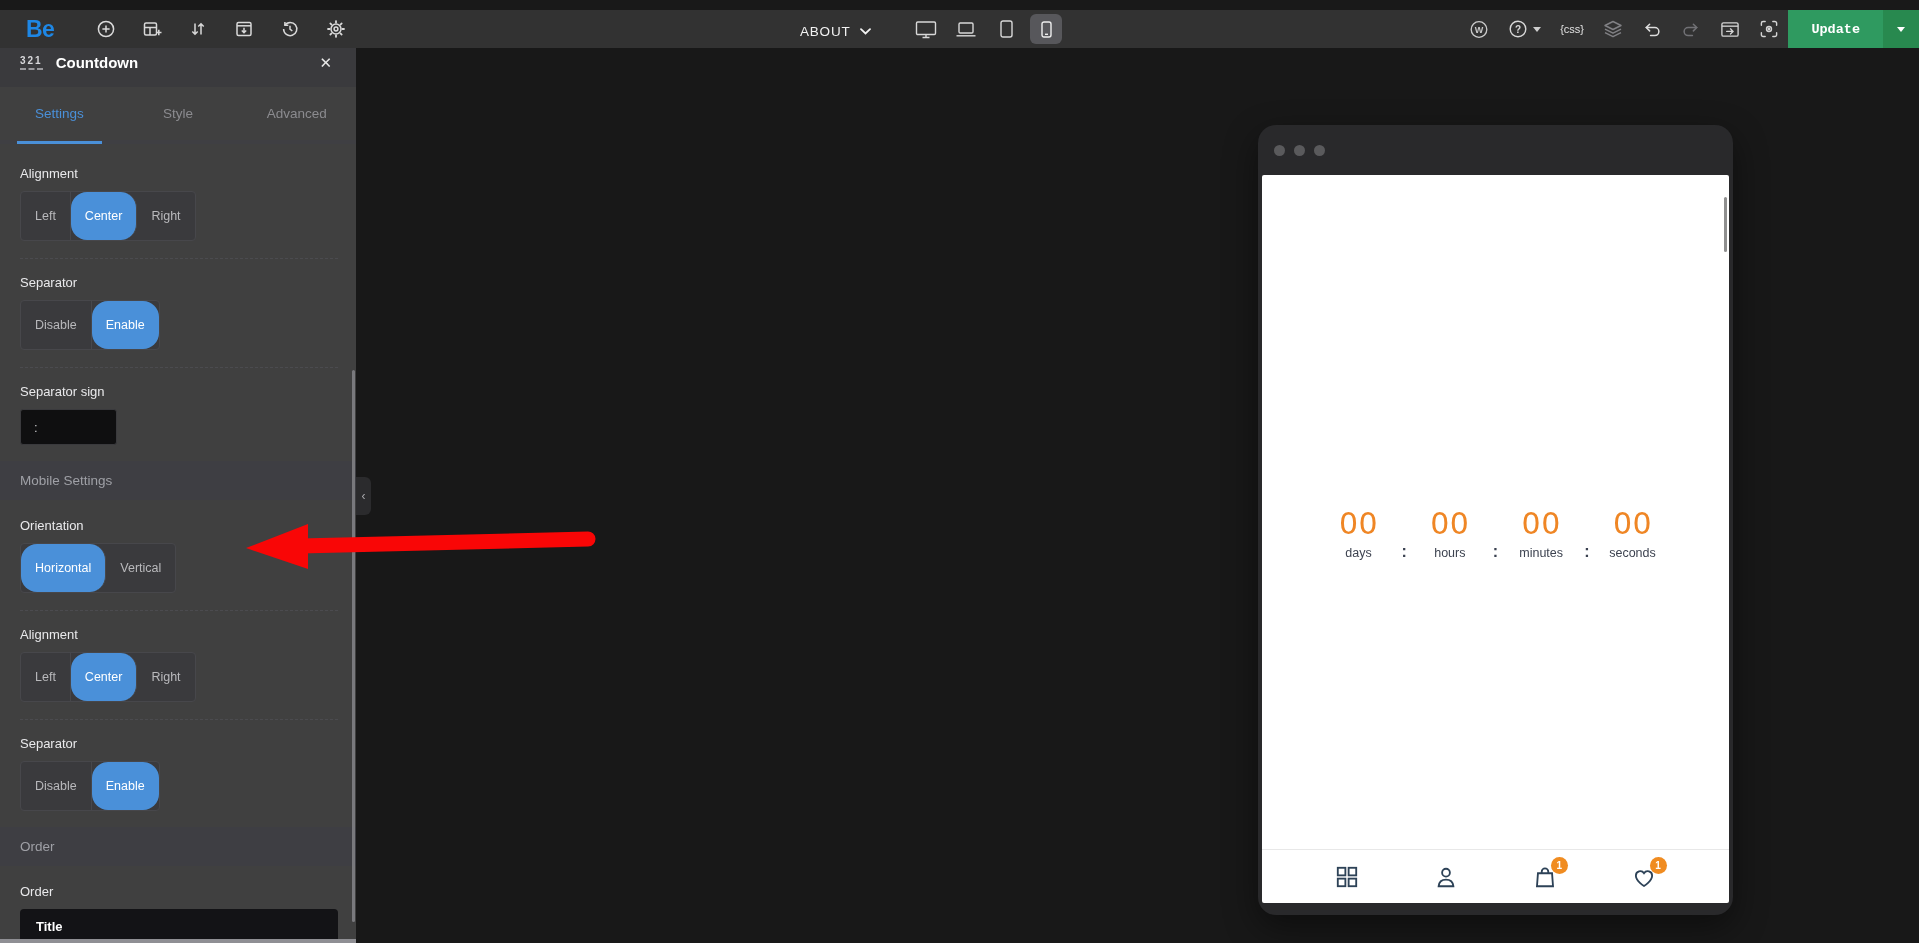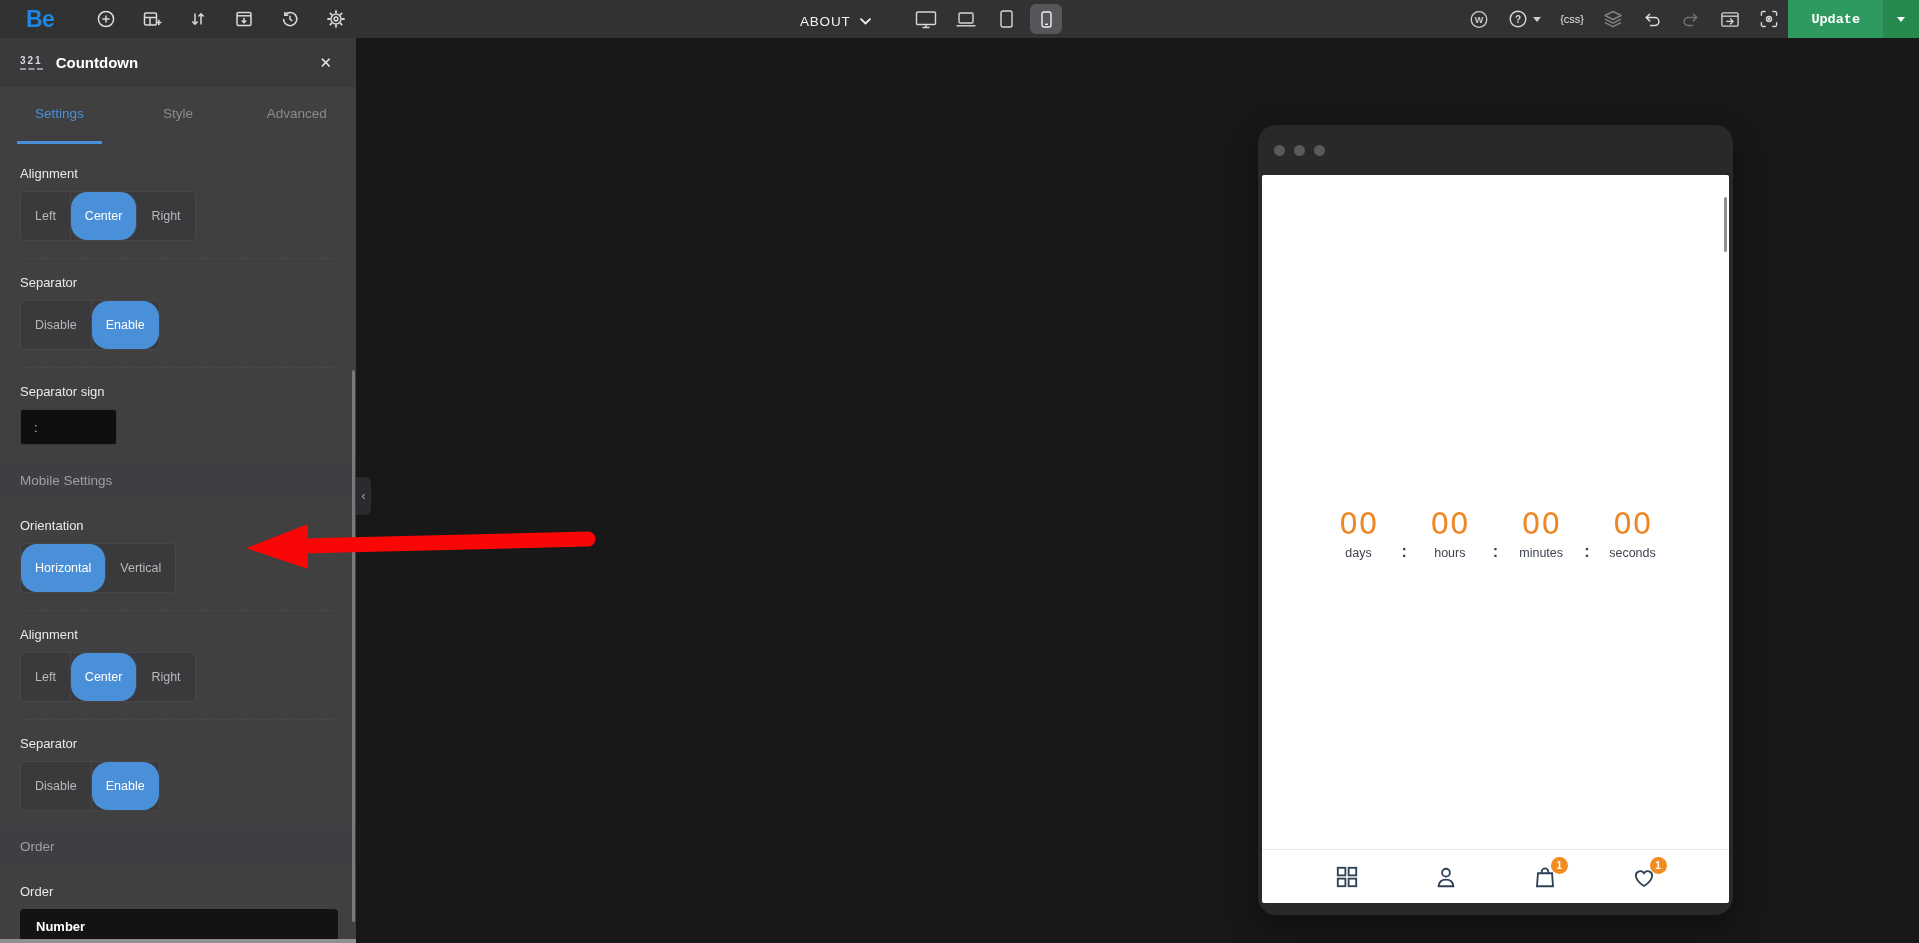--- a/index.html
+++ b/index.html
@@ -1,20 +1,20 @@
 <!DOCTYPE html>
 <html><head>
 <meta charset="utf-8">
 <style>
   * { margin:0; padding:0; box-sizing:border-box; }
   html,body { width:1919px; height:943px; overflow:hidden; background:#191919;
     font-family:"Liberation Sans", sans-serif; -webkit-user-select:none; user-select:none; }
 
   
-  .topbar { position:absolute; left:0; top:0; width:1919px; height:38px; background:#323232; z-index:50; }
+  .topbar { position:absolute; left:0; top:10px; width:1919px; height:38px; background:#323232; z-index:50; }
   .logo { position:absolute; left:26px; top:0; height:38px; display:flex; align-items:center;
     font-size:23px; font-weight:bold; color:#1e87e5; letter-spacing:-0.5px; cursor:pointer; }
   .tb-left { position:absolute; left:96px; top:0; height:38px; display:flex; align-items:center; gap:26px; }
   .tb-icon { width:20px; height:20px; display:flex; align-items:center; justify-content:center; cursor:pointer; opacity:.92; }
   .tb-icon svg { display:block; }
   .tb-center-label { position:absolute; left:800px; top:0; height:42px; display:flex; align-items:center; gap:9px;
     color:#f2f2f2; font-size:13.5px; font-weight:500; letter-spacing:.8px; cursor:pointer; }
   .devices { position:absolute; left:910px; top:0; height:38px; display:flex; align-items:center; gap:8px; }
   .dev { width:32px; height:30px; display:flex; align-items:center; justify-content:center; border-radius:6px; cursor:pointer; }
   .dev.active { background:#57575b; }
@@ -287,21 +287,20 @@
 
     <div class="field-label">Separator</div>
     <div class="btn-group">
       <span class="gbtn">Disable</span>
       <span class="gbtn active">Enable</span>
     </div>
 
     <div class="band">Order</div>
 
     <div class="field-label">Order</div>
-    <div class="order-item">Number</div>
     <div class="order-item">Title</div>
 
     <div class="dashed"></div>
   </div>
 </div>
 
 <div class="sb-scrollthumb"></div>
 <div class="sb-bottomstrip"></div>
 <div class="collapse-tab">‹</div>
 

